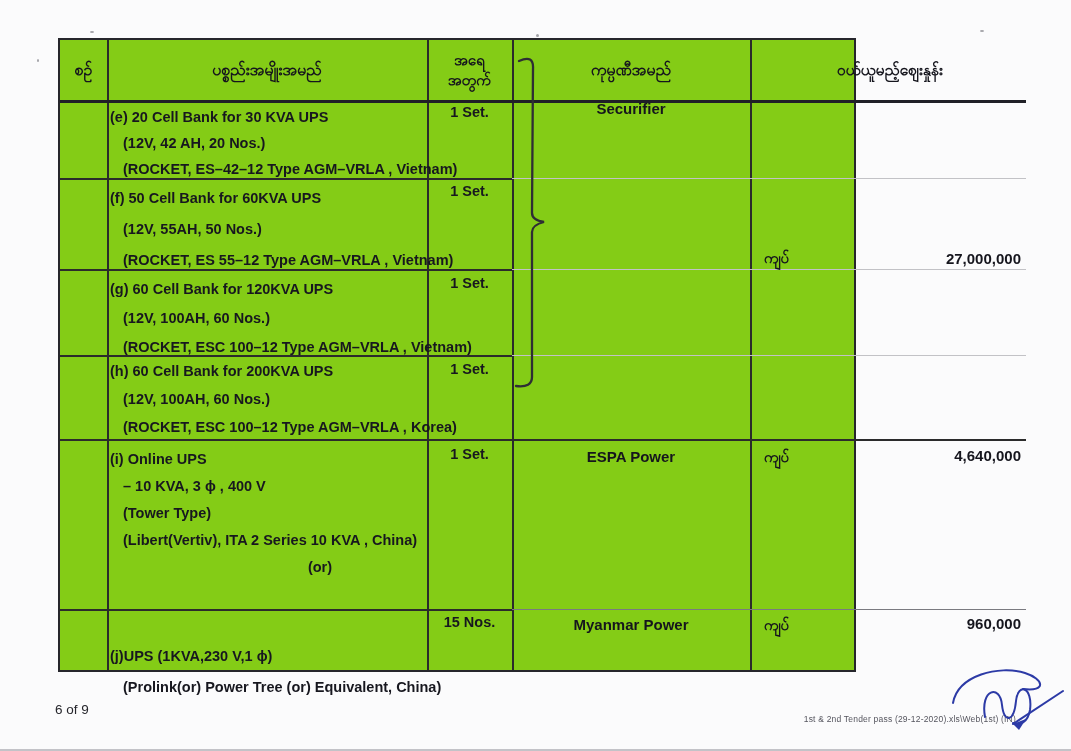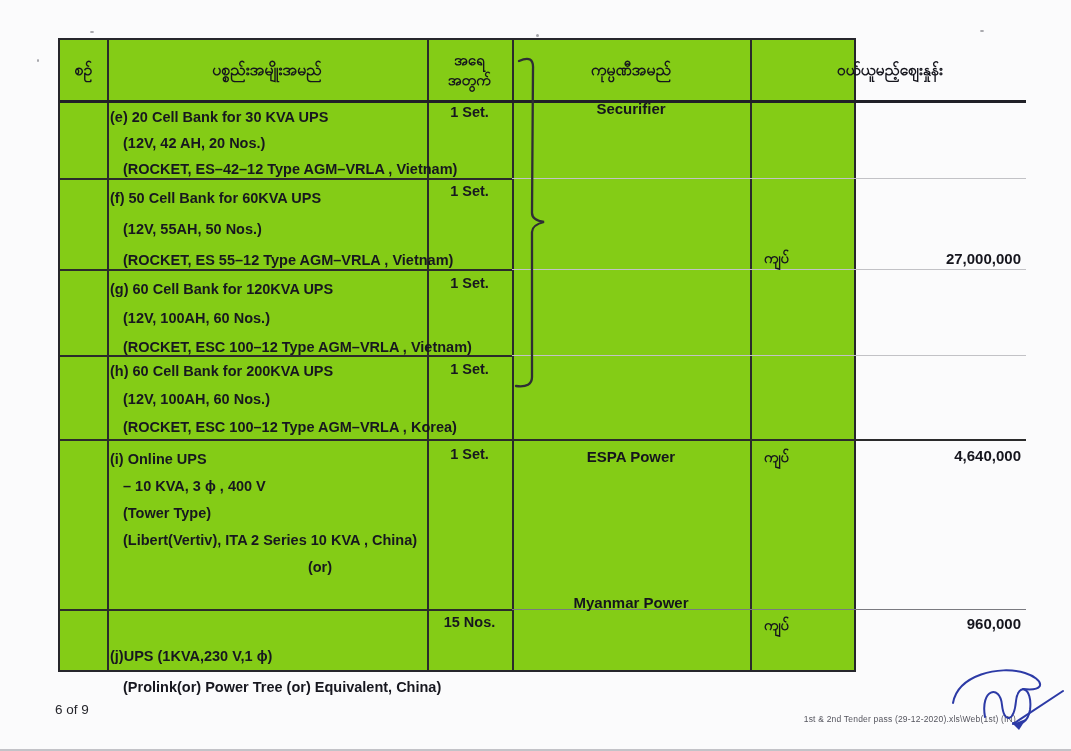--- a/index.html
+++ b/index.html
@@ -45,21 +45,21 @@
   
   .company-cell{position:absolute;left:452px;width:238px;display:flex;justify-content:center;
     font-size:15px;font-weight:600;color:#15151d;}
   .price-cell{position:absolute;left:690px;width:280px;display:flex;justify-content:space-between;
     box-sizing:border-box;padding-left:14px;padding-right:9px;
     font-size:15px;font-weight:600;color:#15151d;}
   .g1.company-cell{top:60px;height:339px;align-items:flex-start;padding-bottom:22px;box-sizing:border-box;}
   .g1.price-cell{top:60px;height:339px;align-items:center;padding-bottom:22px;}
   .g2.company-cell{top:399px;padding-top:9px;box-sizing:border-box;}
   .g2.price-cell{top:399px;padding-top:8px;}
-  .g3.company-cell{top:547px;padding-top:7px;box-sizing:border-box;}
+  .g3.company-cell{top:569px;padding-top:7px;box-sizing:border-box;}
   .g3.price-cell{top:569px;padding-top:6px;}
   .currency{font-weight:600;}
   .amount{font-weight:600;}
   
   .page-number{position:absolute;left:55px;top:702px;font-size:13.5px;color:#26262c;}
   .file-note{position:absolute;right:55px;top:714px;font-size:8.5px;color:#55555e;letter-spacing:.2px;}
   
   .speck{position:absolute;background:#a3a3a8;border-radius:50%;}
   .scan-bottom-edge{position:absolute;left:0;right:0;bottom:0;height:2px;background:#c3c3c8;}
   svg{position:absolute;pointer-events:none;}

